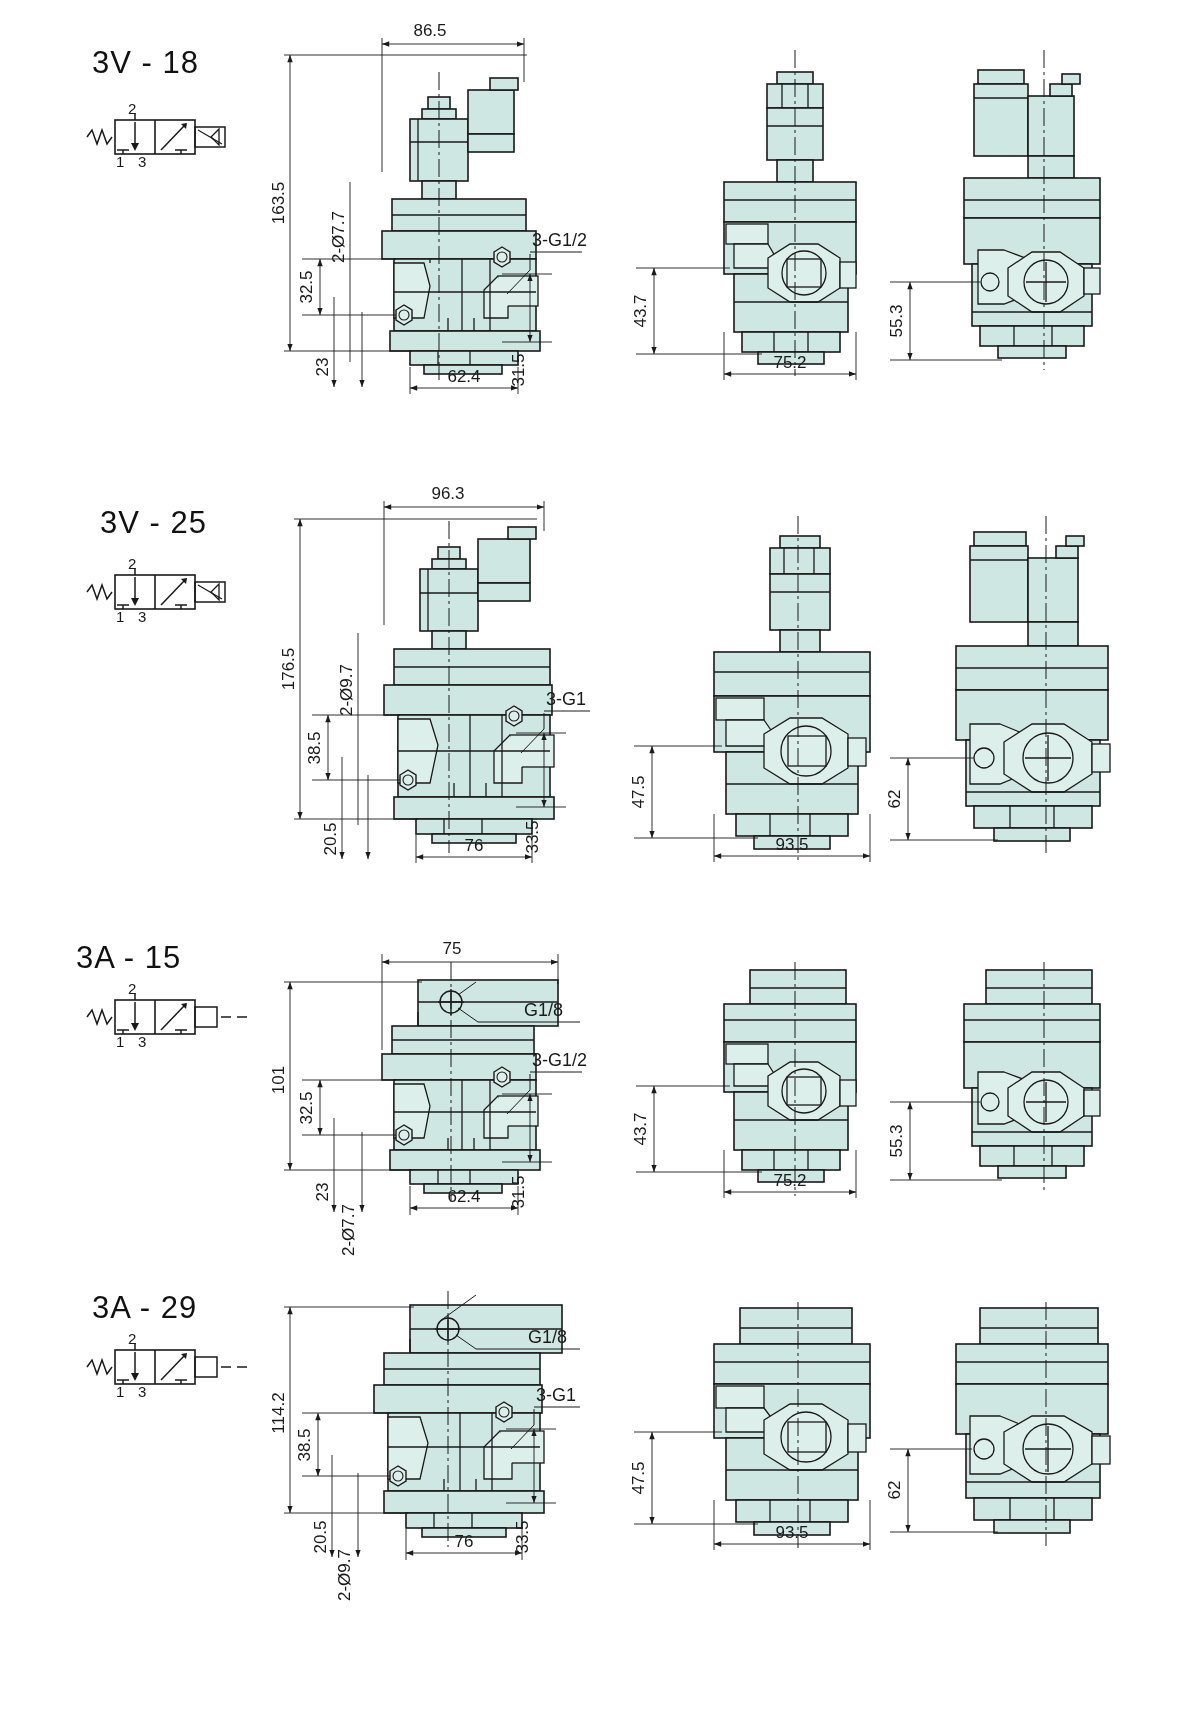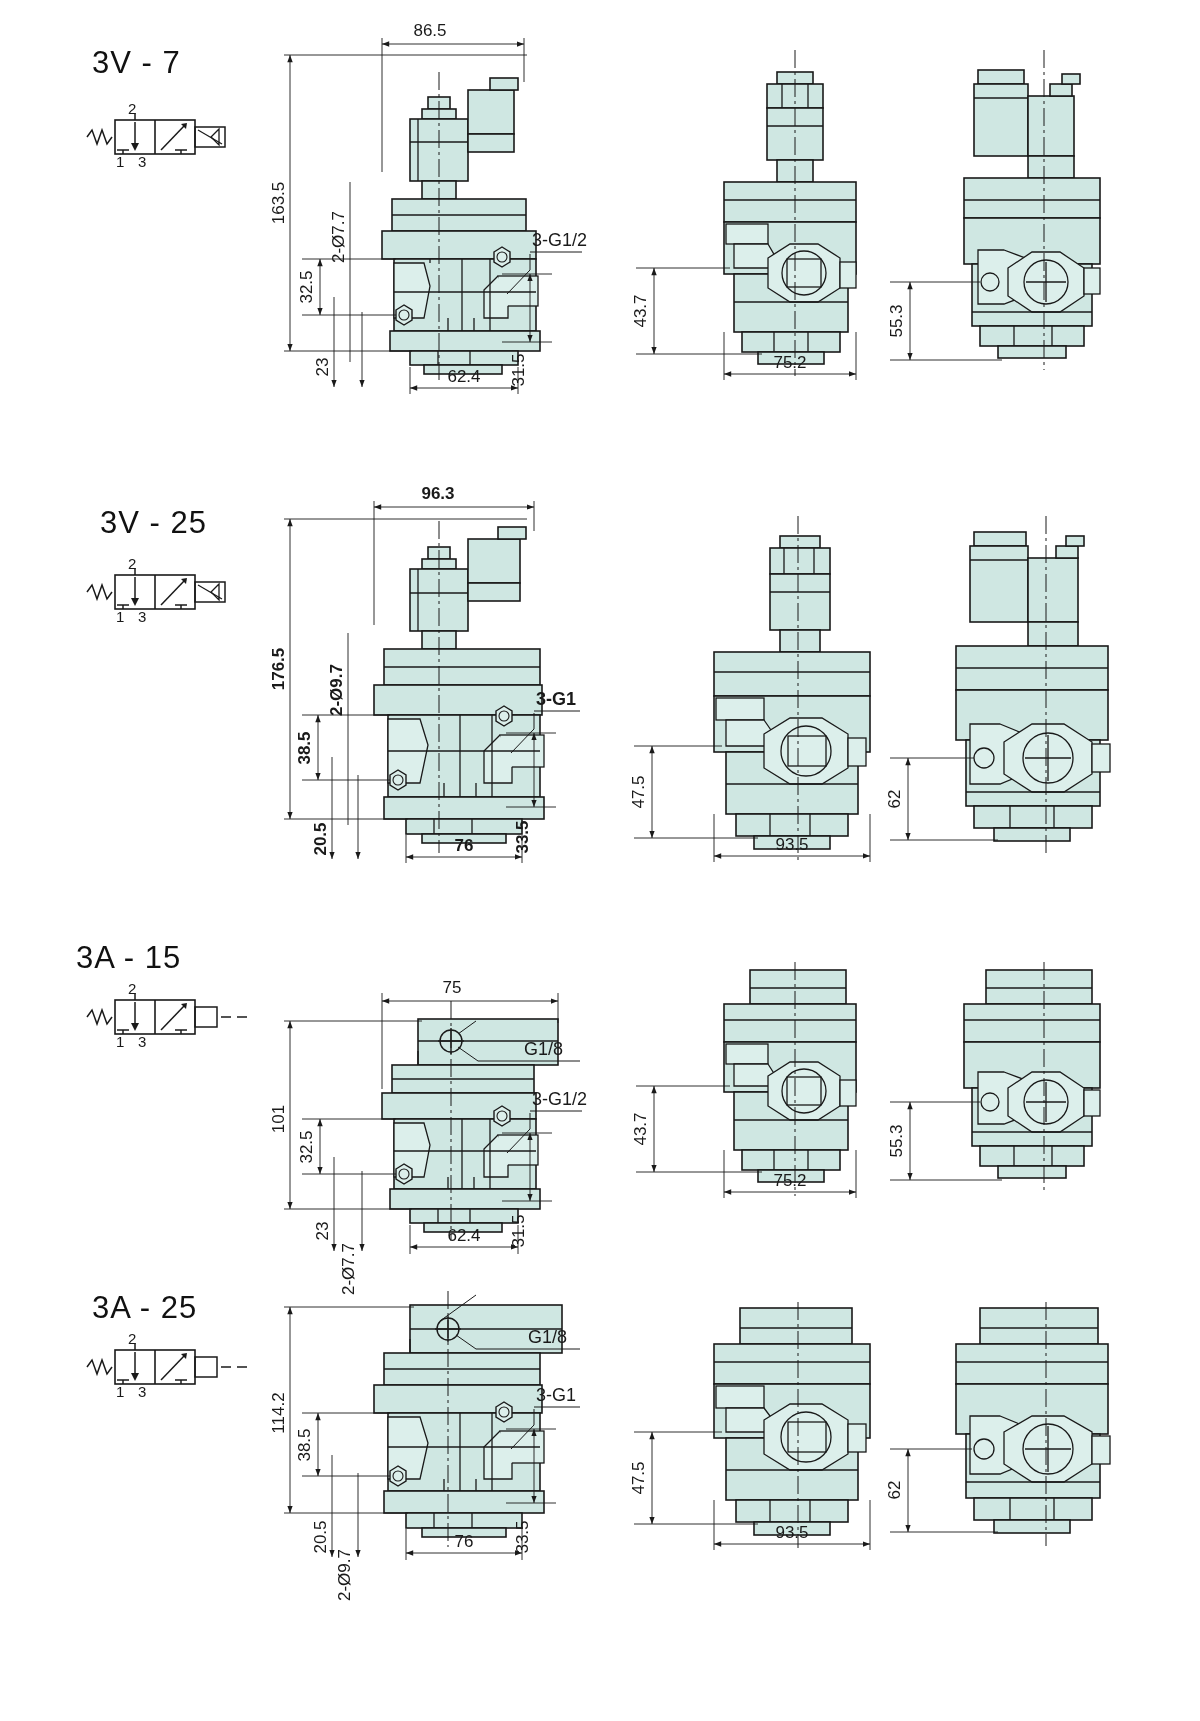--- a/index.html
+++ b/index.html
@@ -21,21 +21,21 @@
   svg.dwg{ display:block; overflow:visible; }
 
   .dim-txt{ font-family:"Liberation Sans", sans-serif; font-size:17px; fill:#1a1a1a; }
   .lead-txt{ font-family:"Liberation Sans", sans-serif; font-size:18px; fill:#1a1a1a; }
 </style>
 </head>
 <body>
 
 <div class="sheet">
 
-<div class="model-title" style="left:92px; top:45px;">3V - 7</div>
+<div class="model-title" style="left:92px; top:45px;">3V - 18</div>
 
 <div class="symbol" style="left:85px; top:105px; width:160px; height:60px;">
   <svg width="160" height="60" class="dwg">
 
     <path d="M2,32 l5,-7 l5,14 l5,-14 l5,14 l5,-7" fill="none" stroke="#1a1a1a" stroke-width="1.5"></path>
 
     <rect x="30" y="15" width="80" height="34" fill="none" stroke="#1a1a1a" stroke-width="1.6"></rect>
     <line x1="70" y1="15" x2="70" y2="49" stroke="#1a1a1a" stroke-width="1.6"></line>
 
     <line x1="50" y1="17" x2="50" y2="44" stroke="#1a1a1a" stroke-width="1.5"></line>
@@ -266,21 +266,21 @@
     <rect x="110" y="22" width="30" height="20" fill="none" stroke="#1a1a1a" stroke-width="1.5"></rect>
     <path d="M113,25 L137,39" stroke="#1a1a1a" stroke-width="1.2"></path>
     <path d="M134,24 L126,32 L134,40 Z" fill="none" stroke="#1a1a1a" stroke-width="1.3"></path>
     <line x1="50" y1="15" x2="50" y2="8" stroke="#1a1a1a" stroke-width="1.5"></line>
   </svg>
   <div class="sym-lbl" style="left:43px; top:-5px;">2</div>
   <div class="sym-lbl" style="left:31px; top:48px;">1</div>
   <div class="sym-lbl" style="left:53px; top:48px;">3</div>
 </div>
 
-<div class="viewwrap" style="left:262px; top:485px;font-weight:bold;">
+<div class="viewwrap" style="left:272px; top:485px;">
 <svg class="dwg" width="320" height="390">
   <g fill="#cfe7e2" stroke="#1a1a1a" stroke-width="1.6">
     <rect x="166" y="62" width="22" height="12"></rect>
     <rect x="160" y="74" width="34" height="10"></rect>
     <rect x="148" y="84" width="58" height="62"></rect>
     <rect x="206" y="54" width="52" height="44"></rect>
     <rect x="236" y="42" width="28" height="12"></rect>
     <rect x="206" y="98" width="52" height="18"></rect>
     <rect x="160" y="146" width="34" height="18"></rect>
     <rect x="122" y="164" width="156" height="36"></rect>
@@ -461,21 +461,21 @@
     <rect x="110" y="22" width="22" height="20" fill="none" stroke="#1a1a1a" stroke-width="1.5"></rect>
     <line x1="136" y1="32" x2="146" y2="32" stroke="#1a1a1a" stroke-width="1.5"></line>
     <line x1="152" y1="32" x2="162" y2="32" stroke="#1a1a1a" stroke-width="1.5"></line>
     <line x1="50" y1="15" x2="50" y2="8" stroke="#1a1a1a" stroke-width="1.5"></line>
   </svg>
   <div class="sym-lbl" style="left:43px; top:-5px;">2</div>
   <div class="sym-lbl" style="left:31px; top:48px;">1</div>
   <div class="sym-lbl" style="left:53px; top:48px;">3</div>
 </div>
 
-<div class="viewwrap" style="left:262px; top:940px;margin-top:39px;">
+<div class="viewwrap" style="left:262px; top:940px;">
 <svg class="dwg" width="320" height="300">
   <g fill="#cfe7e2" stroke="#1a1a1a" stroke-width="1.6">
 
     <rect x="156" y="40" width="140" height="46"></rect>
     <rect x="130" y="86" width="142" height="28"></rect>
     <rect x="120" y="114" width="154" height="26"></rect>
     <rect x="132" y="140" width="142" height="70"></rect>
     <rect x="128" y="210" width="150" height="20"></rect>
     <rect x="148" y="230" width="108" height="14"></rect>
     <rect x="162" y="244" width="78" height="9"></rect>
@@ -626,21 +626,21 @@
   </g>
   <line x1="176" y1="2" x2="176" y2="232" stroke="#1a1a1a" stroke-width="1" stroke-dasharray="18,4,3,4"></line>
 
   <line x1="22" y1="142" x2="112" y2="142" stroke="#1a1a1a" stroke-width="0.9"></line>
   <line x1="22" y1="220" x2="134" y2="220" stroke="#1a1a1a" stroke-width="0.9"></line>
   <line x1="42" y1="142" x2="42" y2="220" stroke="#1a1a1a" stroke-width="0.9" marker-start="url(#a2)" marker-end="url(#a1)"></line>
   <text class="dim-txt" x="34" y="181" text-anchor="middle" transform="rotate(-90 34 181)">55.3</text>
 </svg>
 </div>
 
-<div class="model-title" style="left:92px; top:1290px;">3A - 25</div>
+<div class="model-title" style="left:92px; top:1290px;">3A - 29</div>
 
 <div class="symbol" style="left:85px; top:1335px; width:175px; height:60px;">
   <svg width="175" height="60" class="dwg">
     <path d="M2,32 l5,-7 l5,14 l5,-14 l5,14 l5,-7" fill="none" stroke="#1a1a1a" stroke-width="1.5"></path>
     <rect x="30" y="15" width="80" height="34" fill="none" stroke="#1a1a1a" stroke-width="1.6"></rect>
     <line x1="70" y1="15" x2="70" y2="49" stroke="#1a1a1a" stroke-width="1.6"></line>
     <line x1="50" y1="17" x2="50" y2="44" stroke="#1a1a1a" stroke-width="1.5"></line>
     <path d="M46,38 L50,46 L54,38 Z" fill="#1a1a1a"></path>
     <line x1="38" y1="49" x2="38" y2="45" stroke="#1a1a1a" stroke-width="1.5"></line>
     <line x1="32" y1="45" x2="44" y2="45" stroke="#1a1a1a" stroke-width="1.5"></line>

